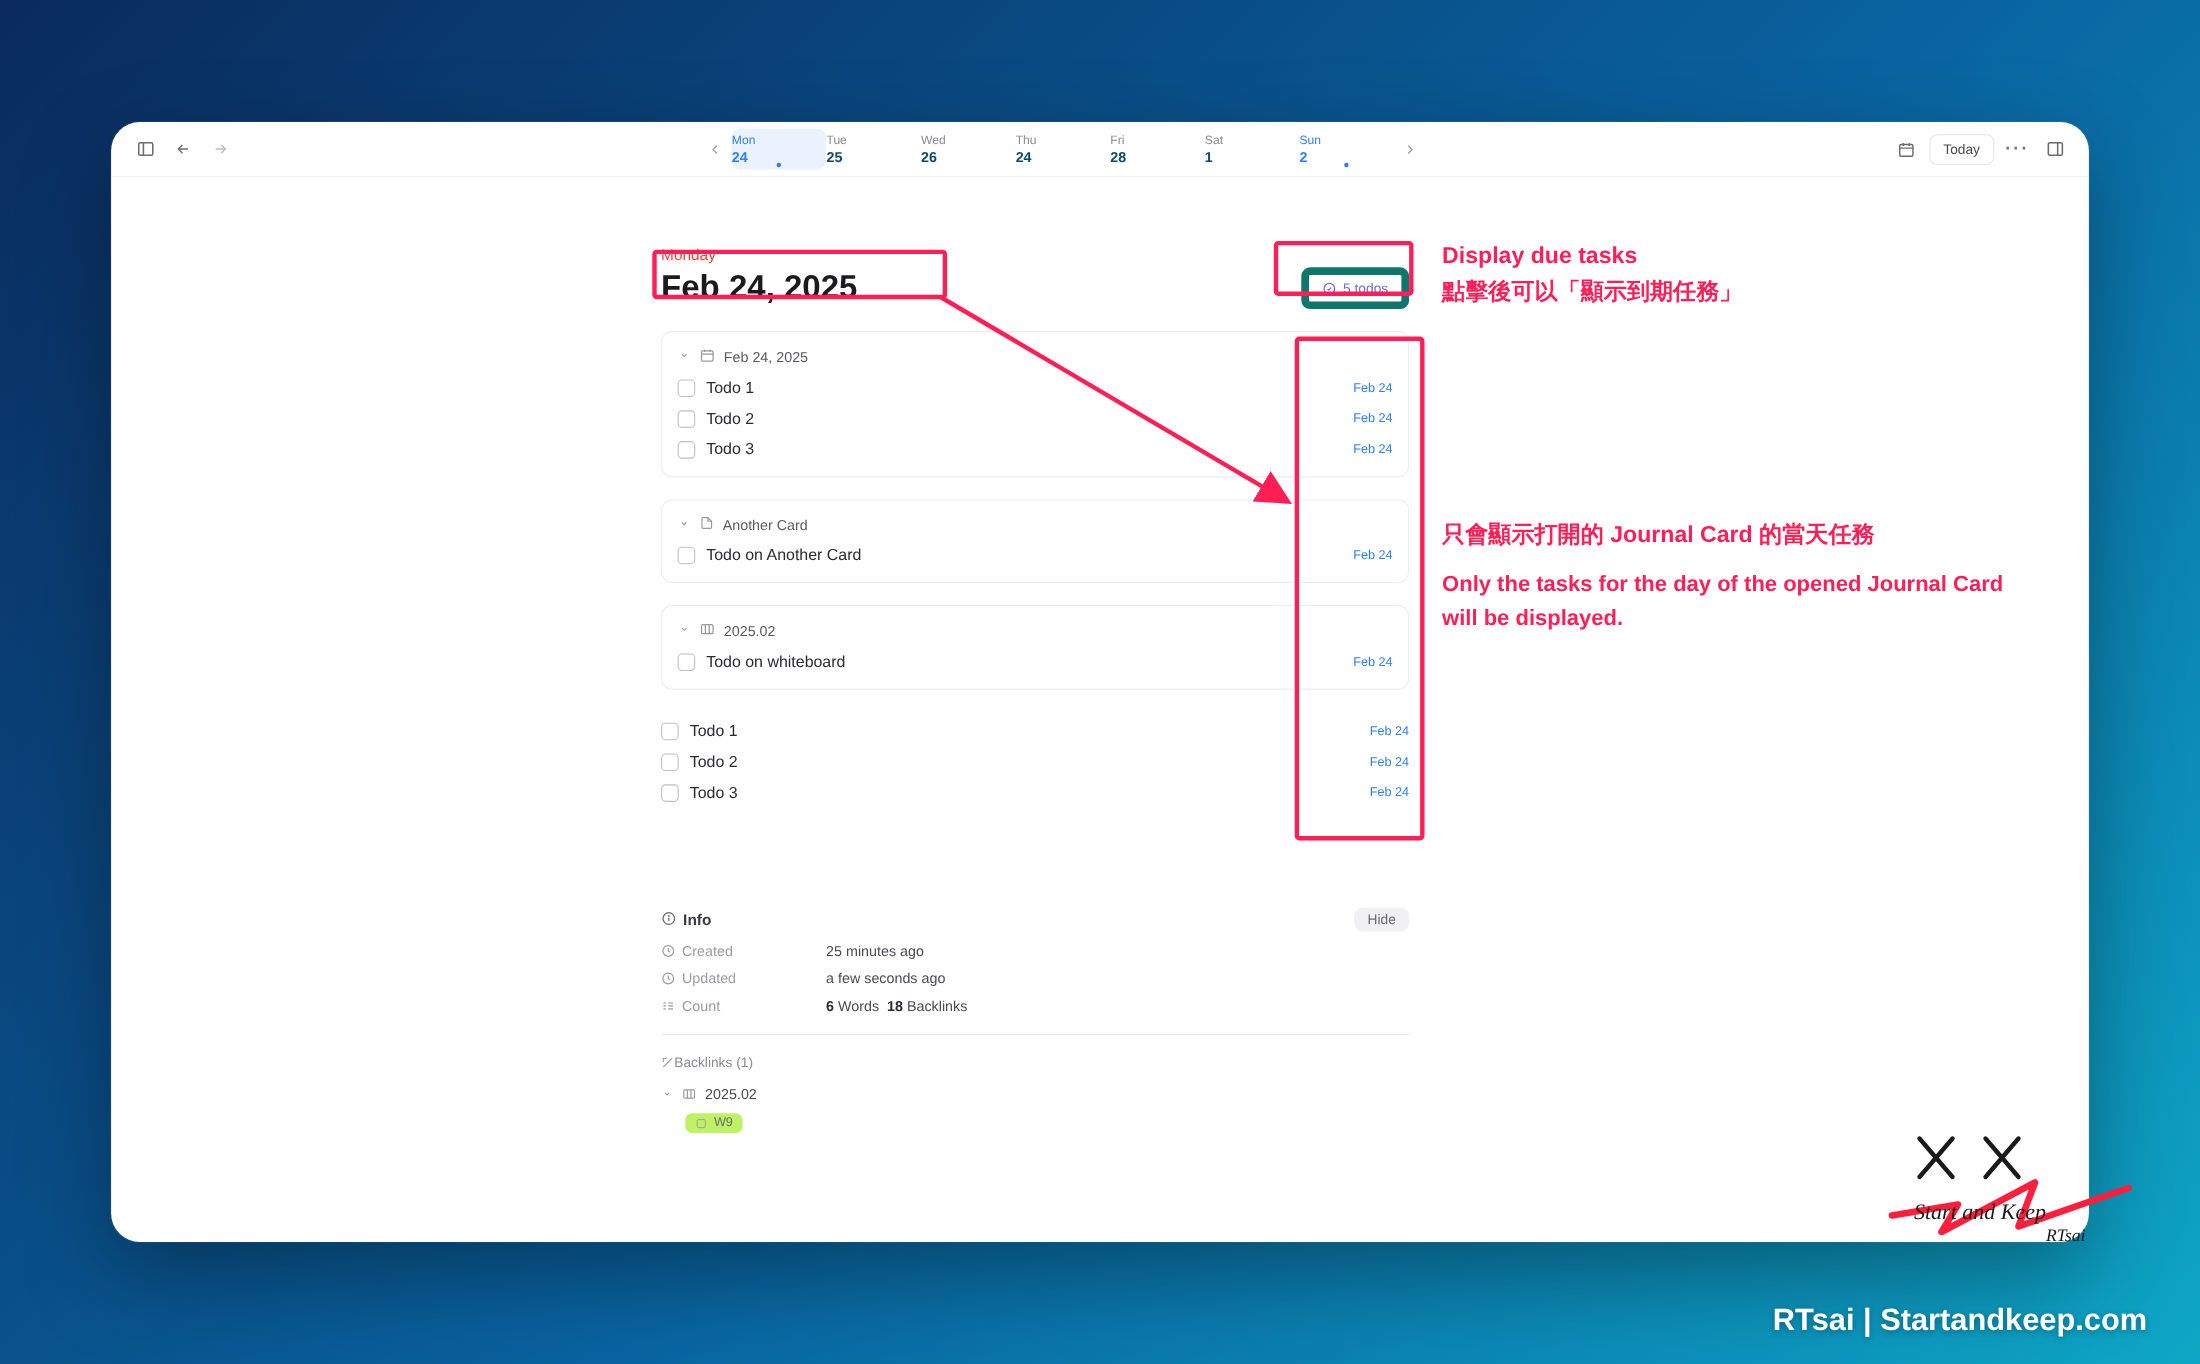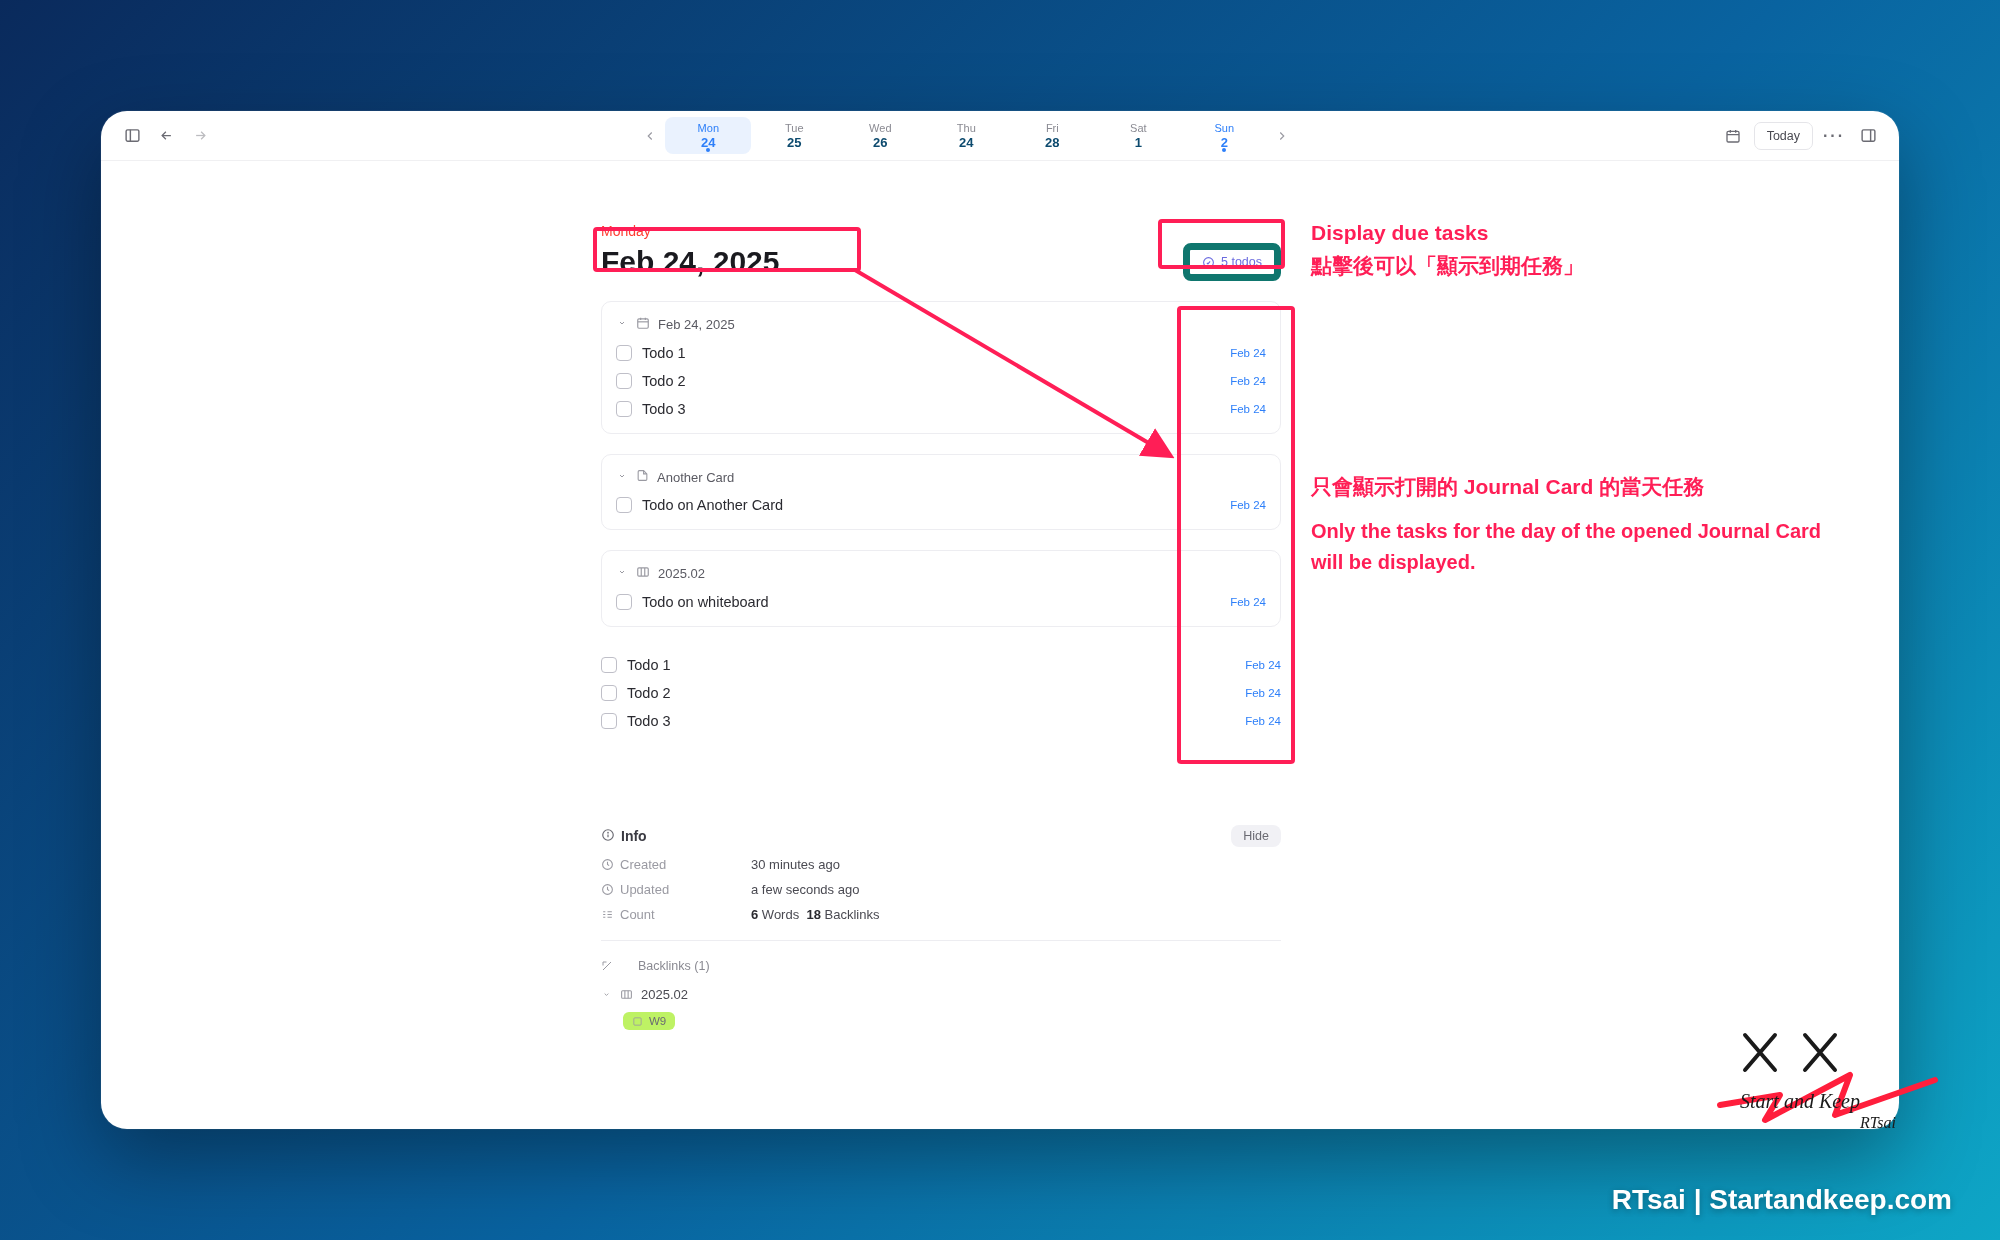--- a/index.html
+++ b/index.html
@@ -48,21 +48,20 @@
     flex: 1;
     display: flex;
     align-items: center;
     justify-content: center;
     gap: 2px;
   }
   .nav-arrow { width:26px; height:26px; display:flex;align-items:center;justify-content:center;color:#9a9aa2;cursor:pointer;border-radius:6px;}
   .days { display:flex; gap:0; }
   .day {
     width: 86px;
-    text-align: center;
     padding: 5px 0 4px;
     border-radius: 8px;
     cursor: pointer;
     position: relative;
   }
   .day.selected { background:#eaf2fe; }
   .day .dow { font-size: 11px; color:#8a8a92; font-weight:500; }
   .day.selected .dow, .day.selected .num { color:#2d7ff9; }
   .day.sun .dow, .day.sun .num { color:#2d7ff9; }
   .day .num { font-size: 13px; color:#0c4a6e; font-weight:600; margin-top:1px; }
@@ -107,21 +106,21 @@
   .info { margin-top:90px; }
   .info-top { display:flex;align-items:center; }
   .info-top .lbl { font-size:14px; font-weight:600; color:#3a3a42; display:flex;align-items:flex-start;gap:6px;}
   .hide-pill { margin-left:auto; font-size:12.5px; color:#6a6a72; background:#f1f1f5; padding:4px 12px; border-radius:8px; cursor:pointer;}
   .inforow { display:flex; padding:10px 0 0; font-size:13px;}
   .inforow .meta { width:150px; color:#9a9aa2; display:flex;align-items:center;gap:6px;}
   .inforow .val { color:#4a4a52; }
   .inforow .val .n{ font-weight:600;color:#2a2a30;}
   .divider{height:1px;background:#ededf1;margin:18px 0;}
 
-  .backlinks-hdr{display:flex;align-items:center;gap:25px;font-size:12.5px;color:#8a8a92;padding-bottom:10px;}
+  .backlinks-hdr{display:flex;align-items:center;gap:0;font-size:12.5px;color:#8a8a92;padding-bottom:10px;}
   .bl-row{display:flex;align-items:center;gap:8px;font-size:13px;color:#4a4a52;padding:4px 0;}
   .bl-chip{display:inline-flex;align-items:center;gap:6px;font-size:11.5px;color:#6a6a72;background:#bef264;border-radius:6px;padding:3px 9px;margin-left:22px;margin-top:6px;}
 
   
   .anno { position:absolute; pointer-events:none; }
   .redbox { border:4px solid #ff1e56; border-radius:4px; }
   .redtxt { color:#ff1e56; font-weight:700; font-size:21px; line-height:1.55; }
 
   .arrow-svg{position:absolute;overflow:visible;}
 
@@ -338,21 +337,21 @@
         </div>
 
         <div class="inforow">
           <div class="meta">
             <svg class="li-ico" width="13" height="13" viewBox="0 0 24 24" fill="none" stroke="currentColor" stroke-width="2">
                 <circle cx="12" cy="12" r="9"></circle>
                 <path d="M12 7v5l3 2"></path>
               </svg>
             <span>Created</span>
           </div>
-          <div class="val">30 minutes ago</div>
+          <div class="val">25 minutes ago</div>
         </div>
         <div class="inforow">
           <div class="meta">
             <svg class="li-ico" width="13" height="13" viewBox="0 0 24 24" fill="none" stroke="currentColor" stroke-width="2">
                 <circle cx="12" cy="12" r="9"></circle>
                 <path d="M12 7v5l3 2"></path>
               </svg>
             <span>Updated</span>
           </div>
           <div class="val">a few seconds ago</div>

